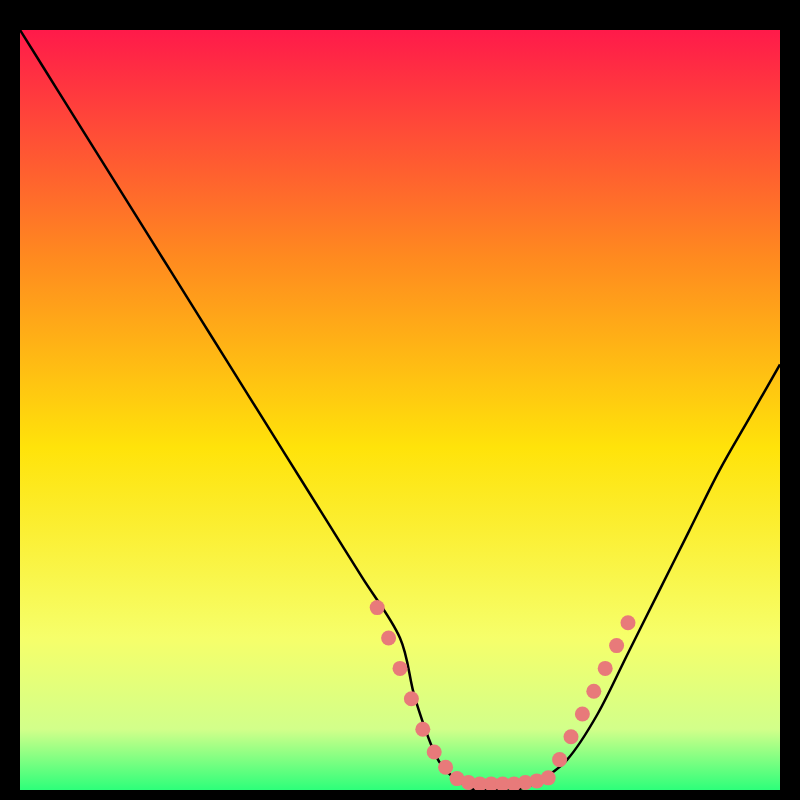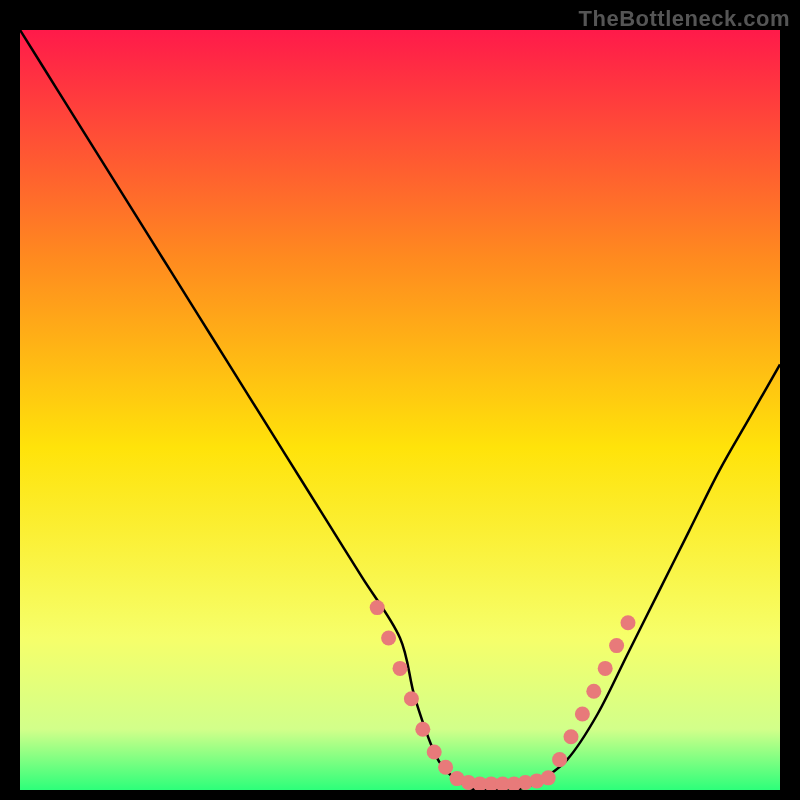--- a/index.html
+++ b/index.html
@@ -37,21 +37,20 @@
   }
   svg {
     display: block;
   }
 </style>
 </head>
 <body>
 
 <div class="frame">
 
-  <div class="watermark">TheBottleneck.com</div>
 
   <div class="plot-outer">
     <svg id="chart-svg" width="760" height="760" viewBox="0 0 760 760">
       <defs>
         <linearGradient id="bg-grad" x1="0" y1="0" x2="0" y2="1">
           <stop id="g0" offset="0%" stop-color="#ff1a4a"></stop>
           <stop id="g1" offset="30%" stop-color="#ff8a1f"></stop>
           <stop id="g2" offset="55%" stop-color="#ffe30a"></stop>
           <stop id="g3" offset="80%" stop-color="#f6ff6a"></stop>
           <stop id="g4" offset="92%" stop-color="#d2ff8a"></stop>

